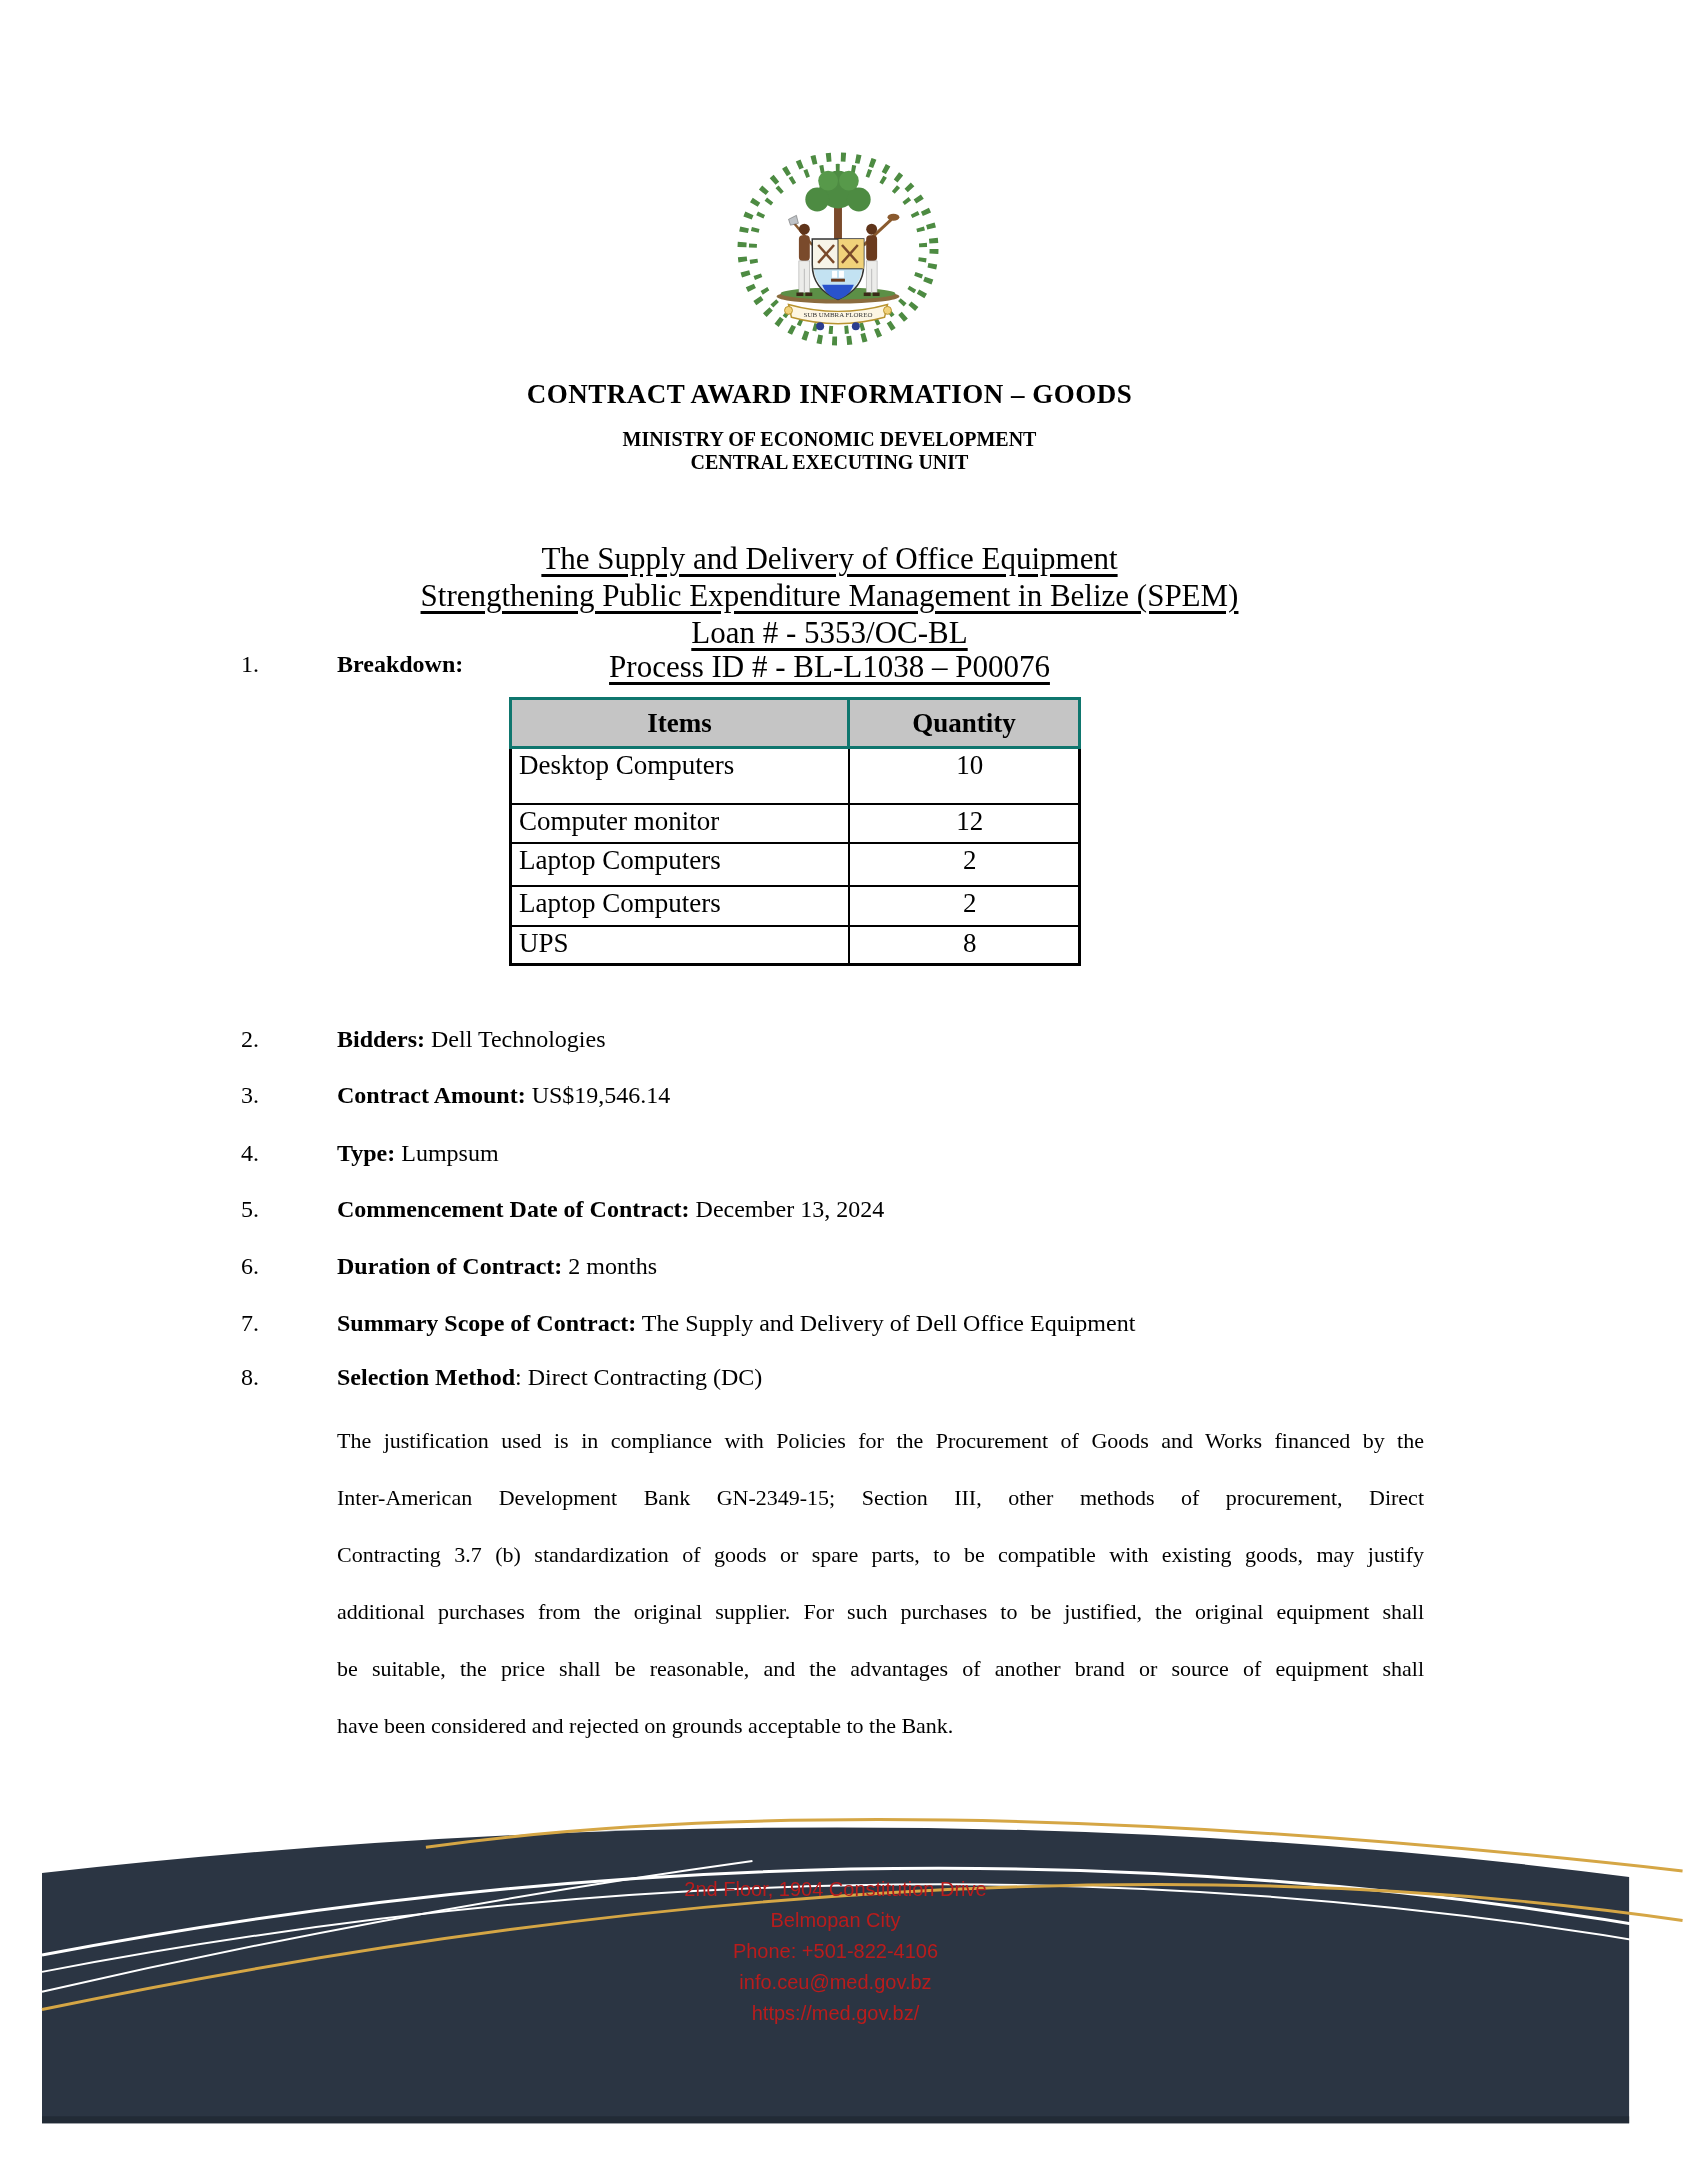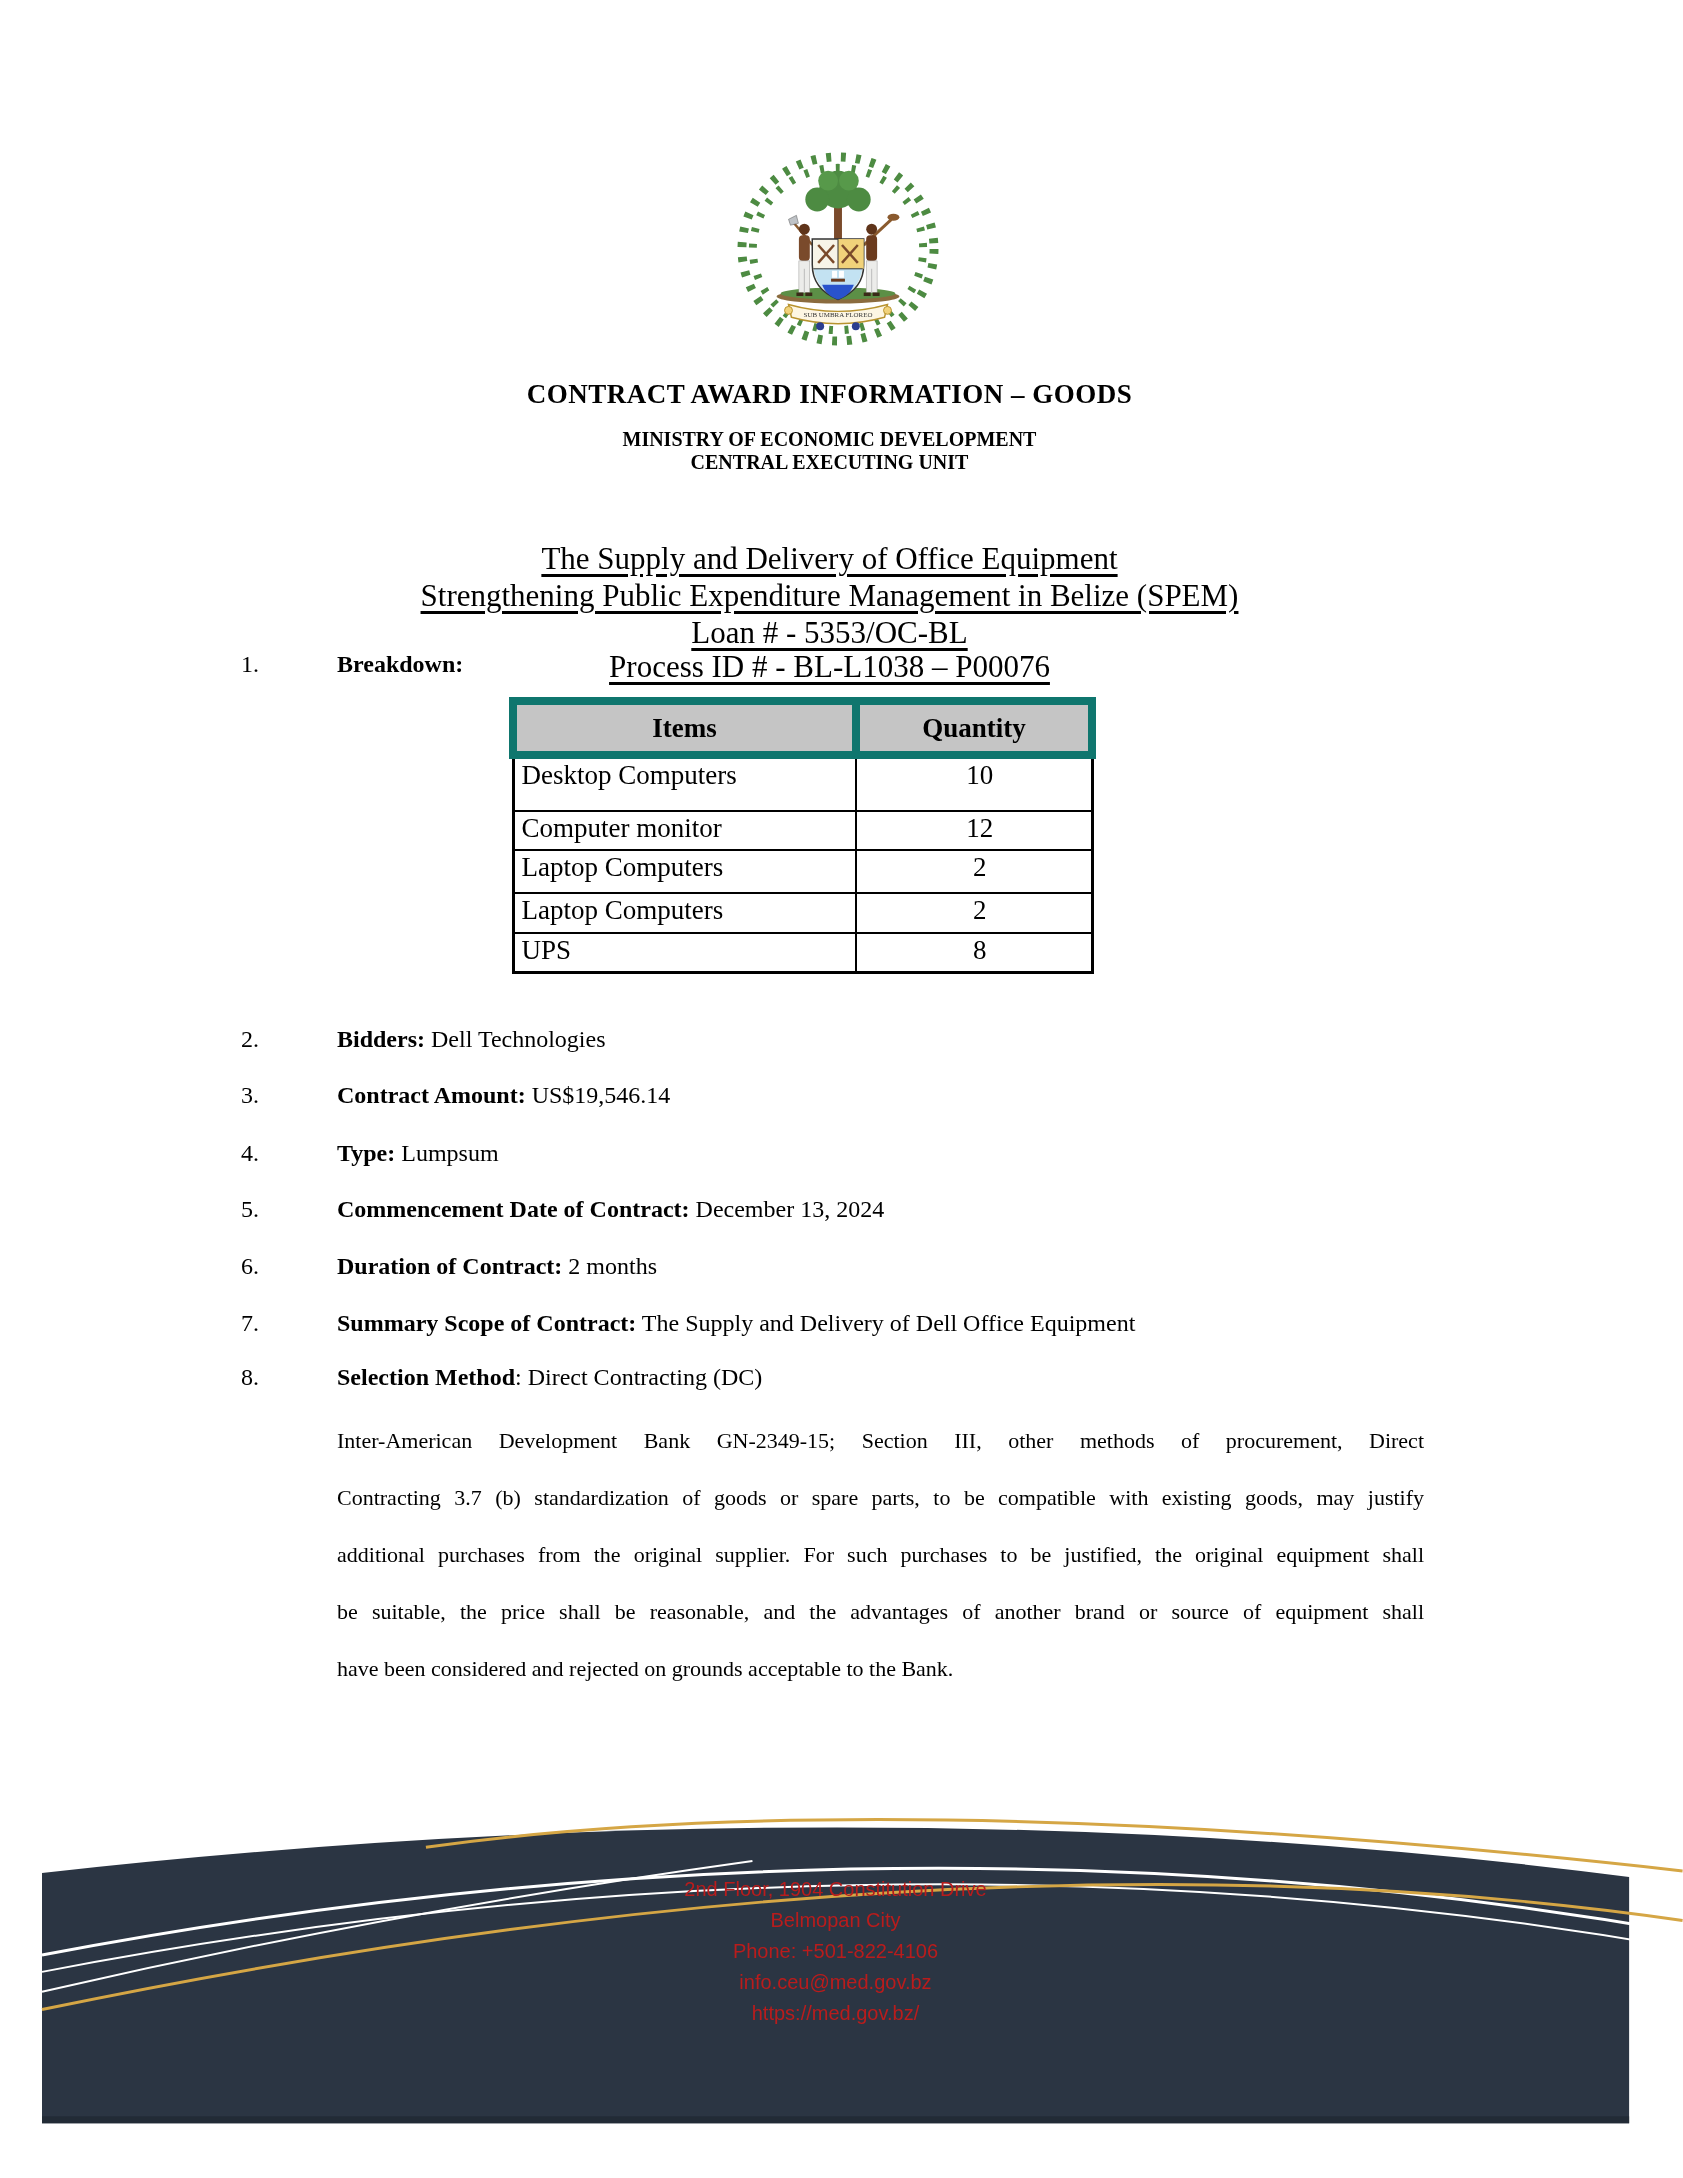--- a/index.html
+++ b/index.html
@@ -8,21 +8,21 @@
   .abs{position:absolute;}
   .cblock{left:0;width:1659px;text-align:center;}
   .h-title{font-weight:bold;font-size:27px;letter-spacing:0.5px;}
   .h-sub{font-weight:bold;font-size:20px;}
   .proj{font-weight:normal;font-size:31px;text-decoration:underline;
         text-decoration-thickness:3px;text-underline-offset:5px;margin-top:32px;}
   .dnum{left:241px;font-size:24px;}
   .dtxt{left:337px;font-size:24px;white-space:pre;}
   .b{font-weight:bold;}
   .tbl{border-collapse:collapse;border:3px solid #000;font-size:27px;background:#fff;}
-  .tbl th{background:#c5c5c5;font-weight:bold;border:8px solid #0f766e;height:44px;}
+  .tbl th{background:#c5c5c5;font-weight:bold;border:3px solid #0f766e;height:44px;}
   .tbl td{border:2px solid #000;vertical-align:top;padding:1px 4px 0 7px;}
   .tbl td.qty{text-align:center;padding-left:16px;}
   .just{left:337px;top:1412px;width:1087px;font-size:22px;line-height:57px;}
   .jline{text-align:justify;text-align-last:justify;height:57px;overflow:hidden;}
   .jline.last{text-align-last:left;}
   .ftr{left:6px;top:1874px;width:1659px;text-align:center;color:#b91c1c;
        font-family:"Liberation Sans",sans-serif;font-size:20px;line-height:31px;}
 </style>
 </head>
 <body>
@@ -151,20 +151,21 @@
   <div class="abs dnum" style="top:1253px">6.</div>
   <div class="abs dtxt" style="top:1253px"><span class="b">Duration of Contract:</span><span> 2 months</span></div>
 
   <div class="abs dnum" style="top:1310px">7.</div>
   <div class="abs dtxt" style="top:1310px"><span class="b">Summary Scope of Contract:</span><span> The Supply and Delivery of Dell Office Equipment</span></div>
 
   <div class="abs dnum" style="top:1364px">8.</div>
   <div class="abs dtxt" style="top:1364px"><span class="b">Selection Method</span><span>: Direct Contracting (DC)</span></div>
 
   <div class="abs just">
+    <div class="jline">The justification used is in compliance with Policies for the Procurement of Goods and Works financed by the</div>
     <div class="jline">Inter-American Development Bank GN-2349-15; Section III, other methods of procurement, Direct</div>
     <div class="jline">Contracting 3.7 (b) standardization of goods or spare parts, to be compatible with existing goods, may justify</div>
     <div class="jline">additional purchases from the original supplier. For such purchases to be justified, the original equipment shall</div>
     <div class="jline">be suitable, the price shall be reasonable, and the advantages of another brand or source of equipment shall</div>
     <div class="jline last">have been considered and rejected on grounds acceptable to the Bank.</div>
   </div>
 
   <svg class="abs" style="left:0;top:1772px" width="1683" height="376" viewBox="0 0 1700 380">
     <path d="M42,102 Q880,8 1646,106 L1646,355 L42,355 Z" fill="#2b3543"></path>
     <rect x="42" y="348" width="1604" height="7" fill="#222b36"></rect>

